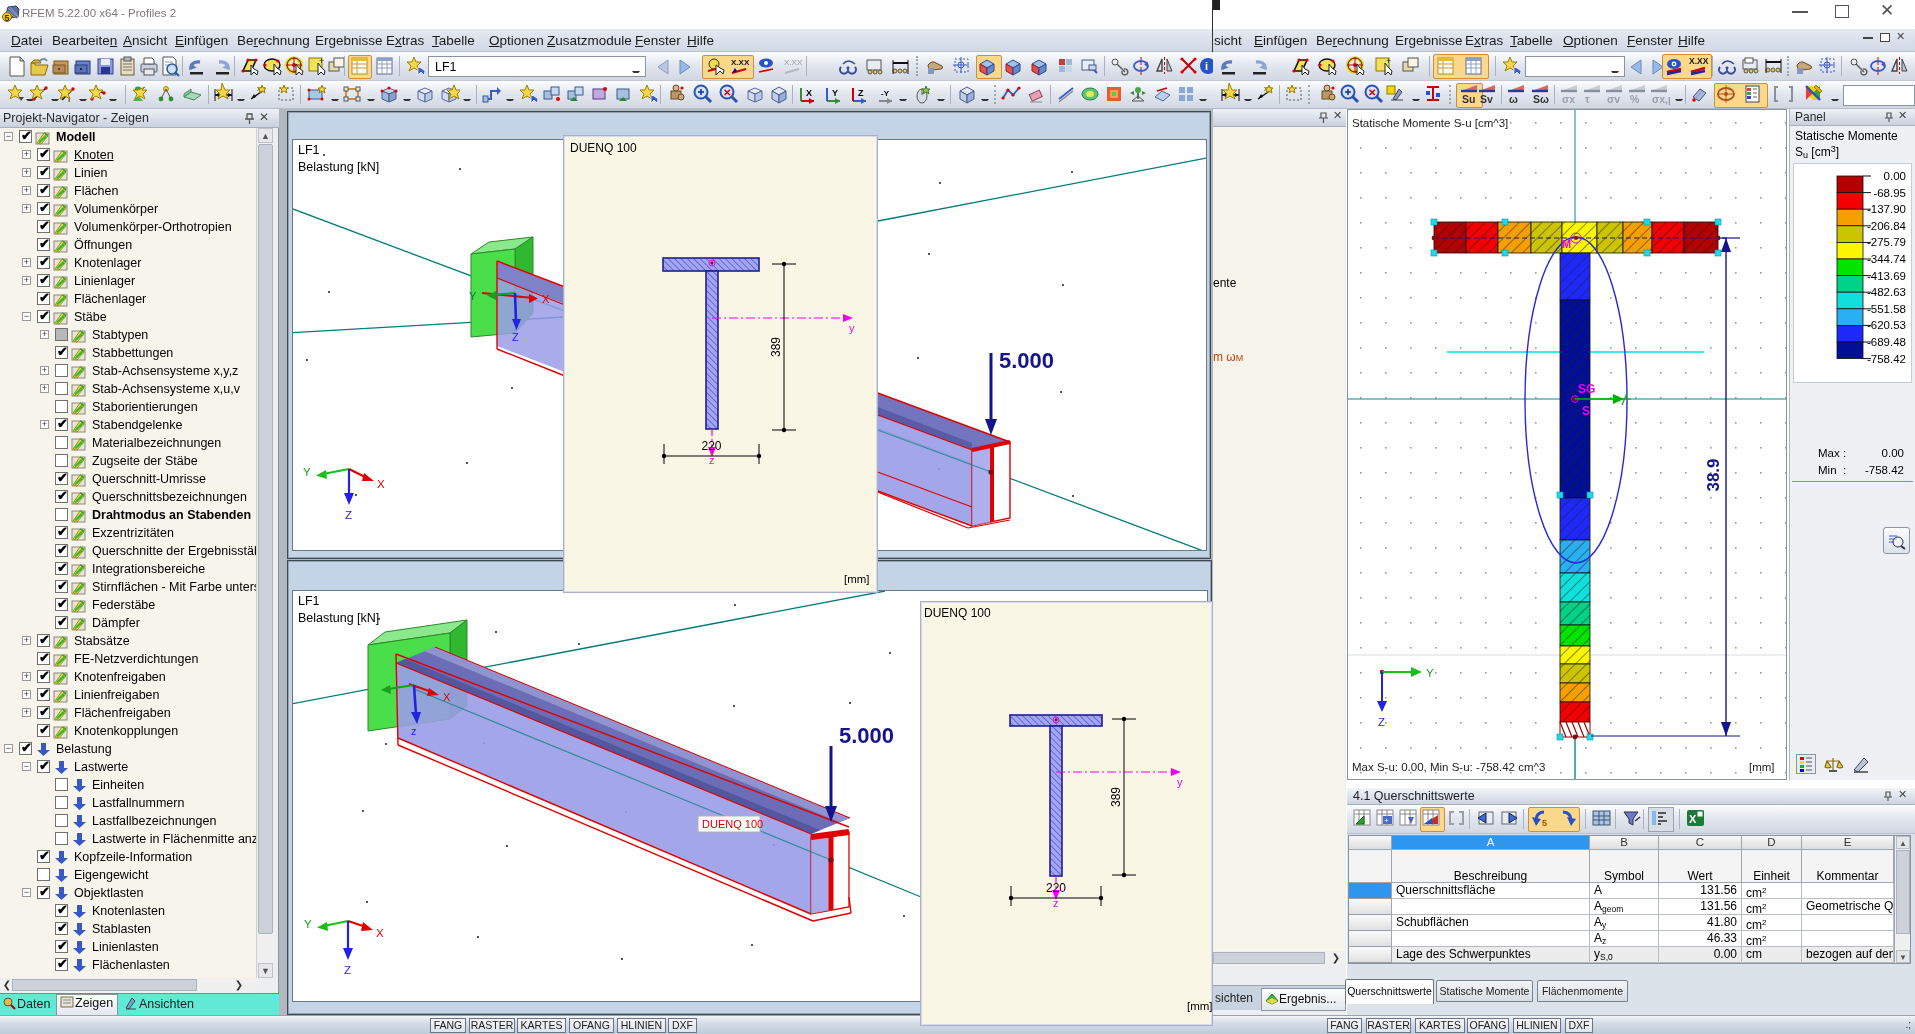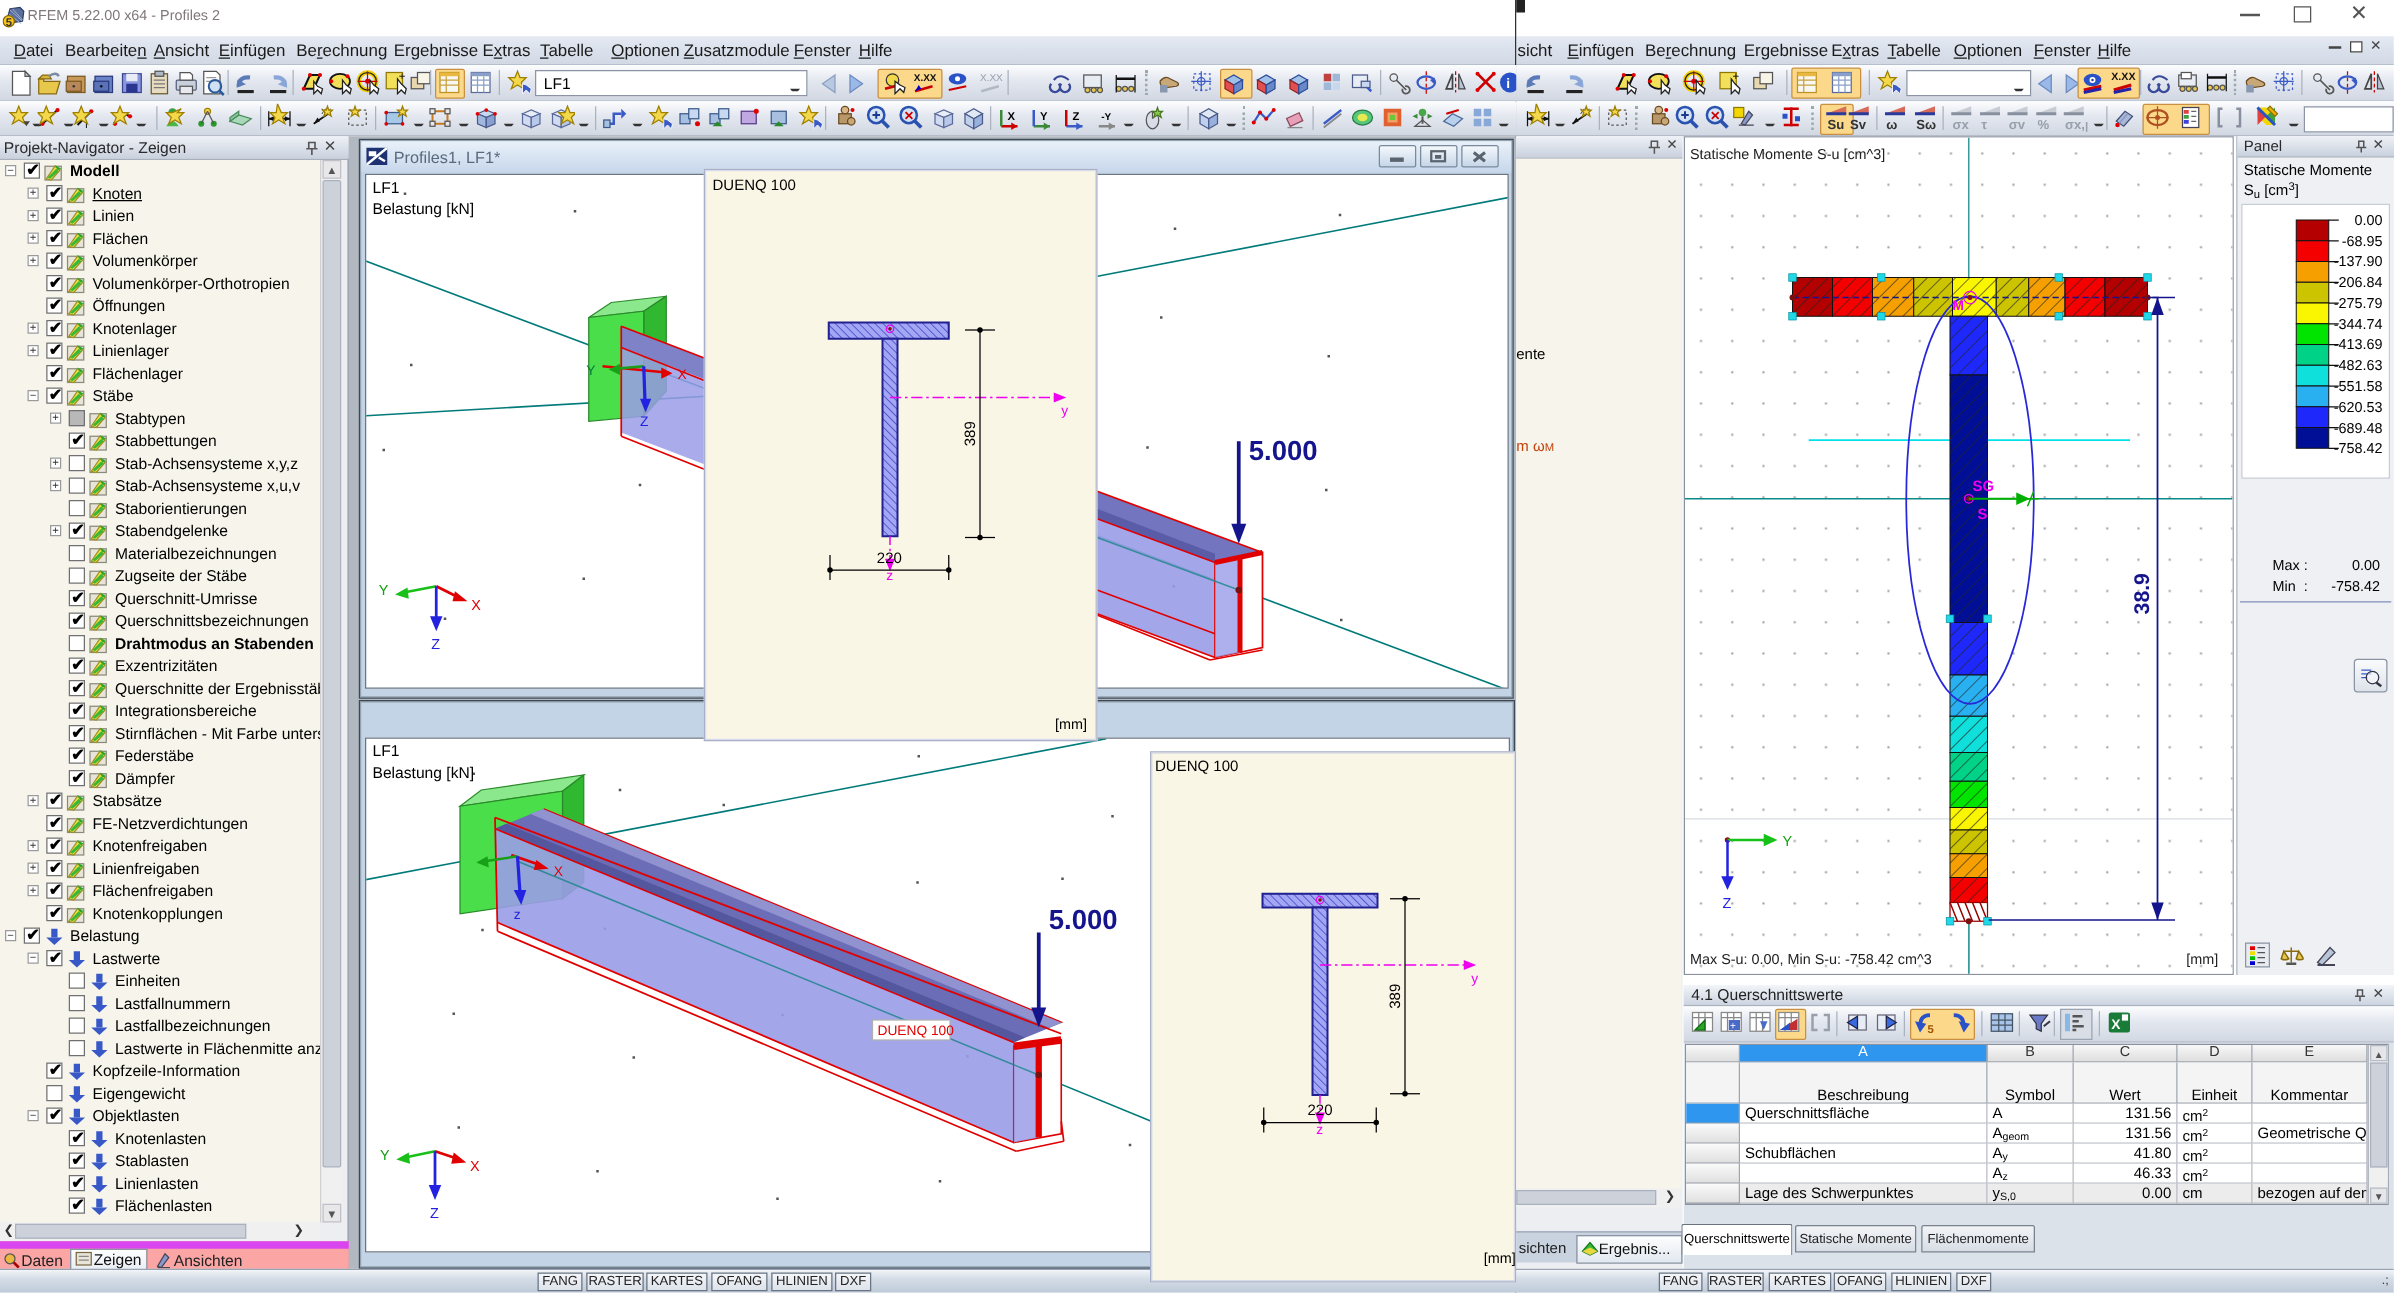--- a/index.html
+++ b/index.html
@@ -1207,57 +1207,38 @@
 <div class="abs" style="left:256px;top:19px;width:17px;height:850px;background:#f0f0f0;border-left:1px solid #d0d0d0;">
 <div class="abs" style="left:1px;top:0;width:15px;height:15px;background:#e8e8ea;border:1px solid #c0c0c8;font-size:9px;text-align:center;color:#555;line-height:14px;">▲</div>
 <div class="abs" style="left:1px;top:16px;width:15px;height:790px;background:#cdd2da;border:1px solid #aab2c0;border-radius:2px;"></div>
 <div class="abs" style="left:1px;bottom:0;width:15px;height:15px;background:#e8e8ea;border:1px solid #c0c0c8;font-size:9px;text-align:center;color:#555;line-height:14px;">▼</div>
 </div>
 <div class="abs" style="left:0;top:869px;width:256px;height:15px;background:#f0f0f0;">
 <div class="abs" style="left:0px;top:0px;width:14px;height:14px;font-size:10px;color:#333;text-align:center;line-height:14px;">❮</div>
 <div class="abs" style="left:12px;top:1px;width:185px;height:12px;background:#cdd2da;border:1px solid #aab2c0;"></div>
 <div class="abs" style="right:10px;top:0px;width:14px;height:14px;font-size:10px;color:#333;text-align:center;line-height:14px;">❯</div>
 </div>
-<div class="abs" style="left:0;top:884px;width:279px;height:22px;background:#fca5a5;border-top:6px solid #d946ef;">
+<div class="abs" style="left:0;top:884px;width:279px;height:22px;background:#5eead4;border-top:1px solid #d946ef;">
 <div class="abs" style="left:2px;top:2px;width:52px;height:20px;font-size:12.5px;color:#222;"><svg width="15" height="14" style="vertical-align:-2px;">
             <circle cx="6" cy="6" r="4" fill="#e8b840" stroke="#555"></circle>
             <line x1="9" y1="9" x2="13" y2="13" stroke="#a00" stroke-width="2"></line>
           </svg>Daten</div>
 <div class="abs" style="left:56px;top:0px;width:62px;height:22px;white-space:nowrap;background:linear-gradient(#fdfdfe,#e2e8f0);border:1px solid #8a94a2;border-bottom:none;font-size:12.5px;color:#111;padding-left:3px;"><svg width="15" height="14" style="vertical-align:-2px;">
             <rect x="1" y="2" width="12" height="10" fill="#e8e4d8" stroke="#7a6a40"></rect>
             <line x1="3" y1="5" x2="11" y2="5" stroke="#888"></line>
             <line x1="3" y1="8" x2="11" y2="8" stroke="#888"></line>
           </svg>Zeigen</div>
 <div class="abs" style="left:124px;top:2px;width:78px;white-space:nowrap;height:20px;font-size:12.5px;color:#222;"><svg width="15" height="14" style="vertical-align:-2px;">
             <polygon points="2,12 8,2 11,5 5,13" fill="#8898c8" stroke="#445"></polygon>
             <line x1="2" y1="13" x2="12" y2="13" stroke="#445"></line>
           </svg>Ansichten</div>
 </div>
 </div>
 
 <div class="abs" style="left:287px;top:2px;width:924px;height:448px;background:#c2d4e6;border:1px solid #3c4854;box-shadow:0 0 0 1px #96a2b0 inset;">
-<div class="abs mdi-title" style="left:1px;top:1px;right:1px;height:25px;">
-        <svg width="17" height="14" style="position:absolute;left:4px;top:5px;">
-          <rect width="17" height="14" fill="#1e3272"></rect>
-          <path d="M0 14 L17 0" stroke="#fff" stroke-width="2"></path>
-          <path d="M2 3 h6 v4 h-6 z" fill="#fff"></path>
-          <path d="M10 8 l5 3" stroke="#fff" stroke-width="2"></path>
-        </svg>
-<div class="abs" style="left:26px;top:5px;">Profiles1, LF1*</div>
-<div class="abs" style="left:814px;top:3px;width:30px;height:18px;background:linear-gradient(#f4f8fc,#c6d6e8);border:1px solid #7a8a9c;border-radius:2px;"><svg width="28" height="17">
-            <rect x="8" y="9" width="11" height="3.5" fill="#5a646e"></rect>
-          </svg></div>
-        <div class="abs" style="left:847px;top:3px;width:30px;height:18px;background:linear-gradient(#f4f8fc,#c6d6e8);border:1px solid #7a8a9c;border-radius:2px;"><svg width="28" height="17">
-            <rect x="8" y="4" width="11" height="8" fill="none" stroke="#5a646e" stroke-width="1.8"></rect>
-            <rect x="11" y="7" width="5" height="3" fill="#5a646e"></rect>
-          </svg></div>
-        <div class="abs" style="left:880px;top:3px;width:30px;height:18px;background:linear-gradient(#f4f8fc,#c6d6e8);border:1px solid #7a8a9c;border-radius:2px;"><svg width="28" height="17">
-            <path d="M9 5 l9 7 m0 -7 l-9 7" stroke="#5a646e" stroke-width="2.4"></path>
-          </svg></div>
-</div>
 <div class="abs" style="left:4px;top:27px;width:915px;height:412px;background:#fff;border:1px solid #6a7684;">
 <svg class="abs" style="left:0;top:0;" width="913" height="410" viewBox="0 0 913 410">
 <rect x="30" y="14" width="2" height="2" fill="#555"></rect>
           <rect x="35" y="151" width="2" height="2" fill="#555"></rect>
           <rect x="13" y="219" width="2" height="2" fill="#555"></rect>
           <rect x="62" y="354" width="2" height="2" fill="#555"></rect>
           <rect x="166" y="28" width="2" height="2" fill="#555"></rect>
           <rect x="197" y="113" width="2" height="2" fill="#555"></rect>
           <rect x="218" y="247" width="2" height="2" fill="#555"></rect>
           <rect x="173" y="322" width="2" height="2" fill="#555"></rect>

